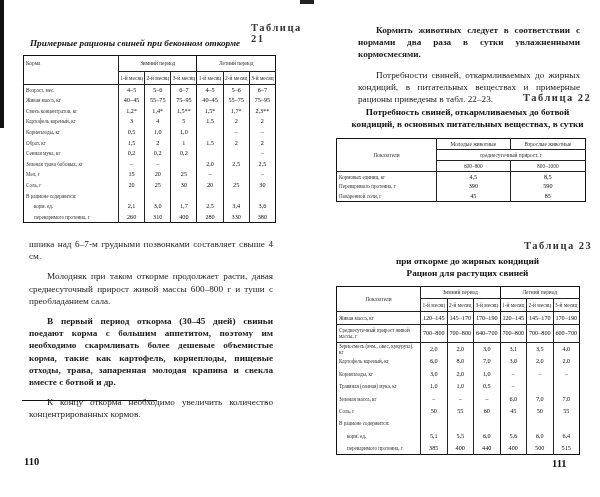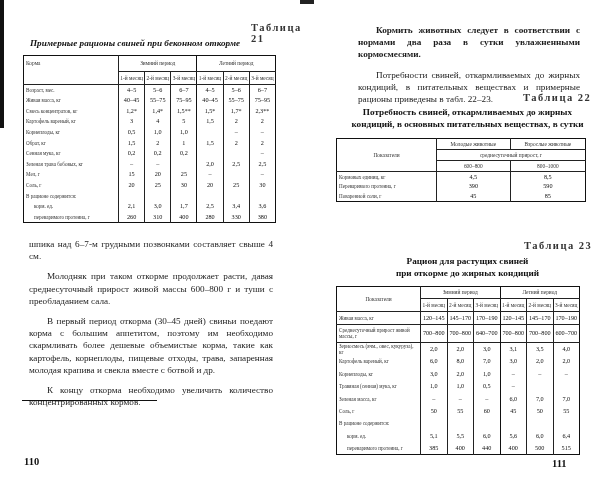--- a/index.html
+++ b/index.html
@@ -186,39 +186,39 @@
           <td class="val" style="border-left: 1.6px solid rgb(17, 17, 17);">280</td>
           <td class="val">330</td>
           <td class="val">380</td>
         </tr>
       </tbody>
   </table>
 
   <div class="body-text" style="left:21px; top:230px; width:260px;">
     <p>шпика над 6–7-м грудными позвонками составляет свыше 4 см.</p>
     <p class="indent">Молодняк при таком откорме продолжает расти, давая среднесуточный прирост живой массы 600–800 г и туши с преобладанием сала.</p>
-    <p class="indent" style="font-weight:400;">В первый период откорма (30–45 дней) свиньи поедают корма с большим аппетитом, поэтому им необходимо скармливать более дешевые объемистые корма, такие как картофель, корнеплоды, пищевые отходы, трава, запаренная молодая крапива и свекла вместе с ботвой и др.</p>
+    <p class="indent" style="font-weight:700;">В первый период откорма (30–45 дней) свиньи поедают корма с большим аппетитом, поэтому им необходимо скармливать более дешевые объемистые корма, такие как картофель, корнеплоды, пищевые отходы, трава, запаренная молодая крапива и свекла вместе с ботвой и др.</p>
     <p class="indent">К концу откорма необходимо увеличить количество концентрированных кормов.</p>
   </div>
 
   <div class="footnote-rule" style="left:22px; top:400px; width:135px;"></div>
 
   <div class="page-number" style="left:24px; top:456px;">110</div>
 </div>
 
 <div class="page page-right">
 
   <div class="body-text" style="left:50px; top:16px; width:238px;">
     <p class="indent" style="font-weight:600;">Кормить животных следует в соответствии с нормами два раза в сутки увлажненными кормосмесями.</p>
     <p class="indent">Потребности свиней, откармливаемых до жирных кондиций, в питательных веществах и примерные рационы приведены в табл. 22–23.</p>
   </div>
 
   <div class="table-label" style="left:223px; top:92px;">Таблица 22</div>
   <div class="table-title" style="left:40px; top:106px; width:255px;">
-    <div>Потребность свиней, откармливаемых до жирных</div>
+    <div>Потребность свиней, откармливаемых до ботвой</div>
     <div>кондиций, в основных питательных веществах, в сутки</div>
   </div>
 
   <table class="doc" style="left:36px; top:138px; width:250px;">
     <colgroup>
         <col style="width:100px">
         <col>
         <col>
       </colgroup>
     <thead>
@@ -249,22 +249,22 @@
       <tr style="height:10px;">
         <td class="rowlabel" style="border-left:none;">Поваренной соли, г</td>
         <td class="val">45</td>
         <td class="val">85</td>
       </tr>
     </tbody>
   </table>
 
   <div class="table-label" style="left:224px; top:240px;">Таблица 23</div>
   <div class="table-title" style="left:40px; top:255px; width:255px;">
+    <div>при откорме до жирных кондиций</div>
     <div>Рацион для растущих свиней</div>
-    <div>при откорме до жирных кондиций</div>
   </div>
 
   <table class="doc" id="t23" style="left:36px; top:286px; width:244px;">
     <colgroup>
       <col style="width:84px">
         <col>
         <col>
         <col>
         <col>
         <col>

